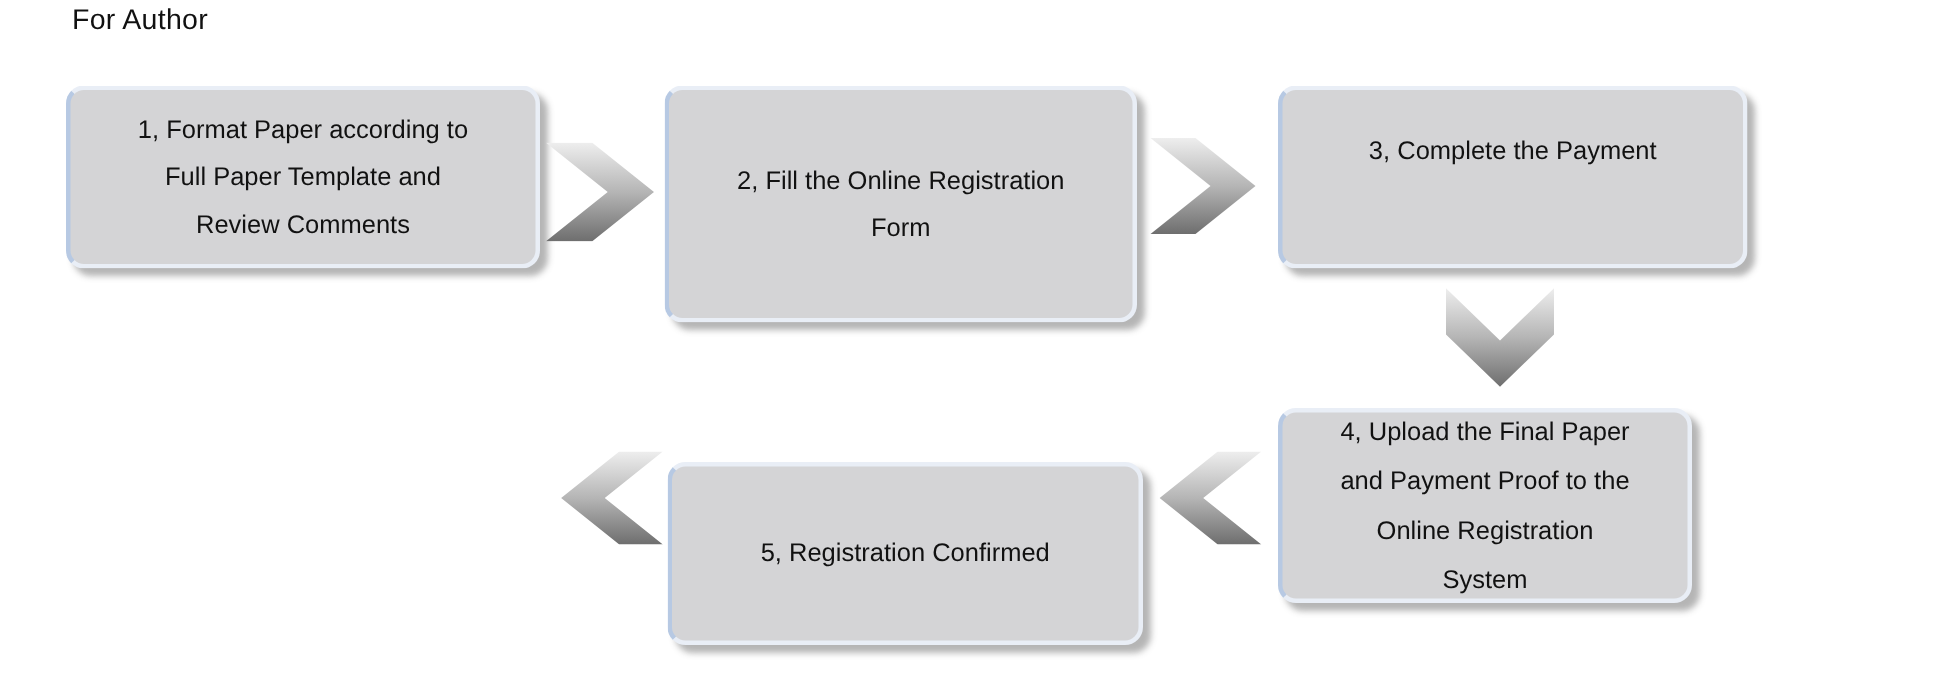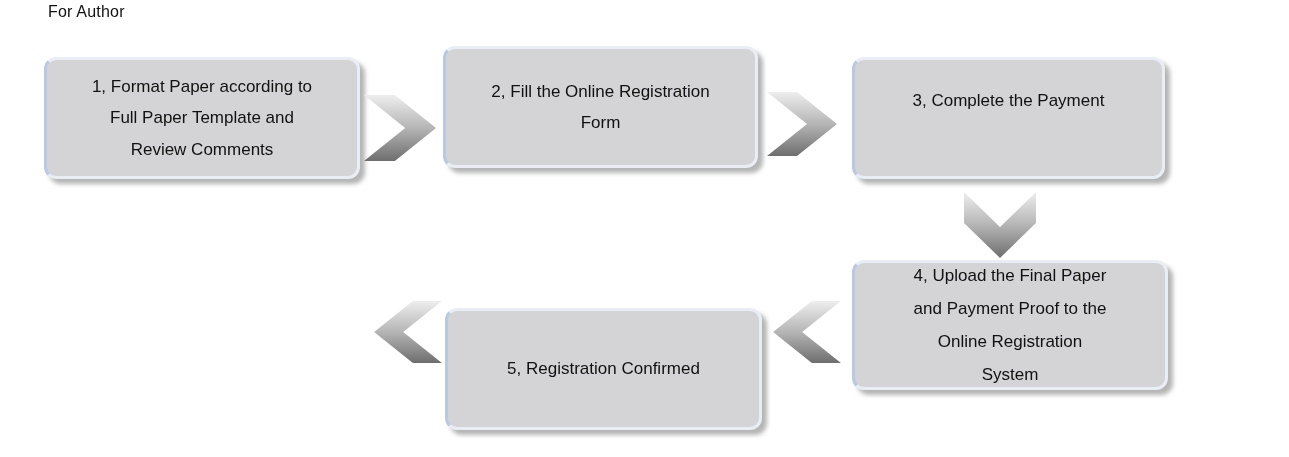--- a/index.html
+++ b/index.html
@@ -12,21 +12,21 @@
     position: relative;
     width: 1289px;
     height: 457px;
     background: #ffffff;
     overflow: hidden;
   }
   .title {
     position: absolute;
     left: 48px;
     top: 3px;
-    font-size: 16px;
+    font-size: 19px;
     color: var(--text, #111111);
     letter-spacing: 0.2px;
   }
   .step {
     position: absolute;
     box-sizing: border-box;
     background: var(--box-fill, #d4d4d6);
     border: 3px solid var(--box-border, #e9eef6);
     border-left-color: var(--box-border-accent, #b7c9e3);
     border-radius: 12px;
@@ -39,26 +39,26 @@
     white-space: pre-line;
     text-align: center;
     font-size: 17px;
     line-height: 1.85;
     color: var(--text, #111111);
     padding: 0 6px;
   }
   
   #s1 { left: 44px;  top: 57px;  width: 316px; height: 122px; }
   
-  #s2 { left: 443px; top: 46px;  width: 315px; height: 122px; }
+  #s2 { left: 443px; top: 57px;  width: 315px; height: 158px; }
   
   #s3 { left: 852px; top: 57px;  width: 313px; height: 122px; }
   #s3 .step-label { margin-bottom: 34px; }
   
-  #s4 { left: 852px; top: 260px; width: 316px; height: 130px; }
+  #s4 { left: 852px; top: 272px; width: 276px; height: 130px; }
   #s4 .step-label { line-height: 1.95; }
   
   #s5 { left: 445px; top: 268px; width: 317px; height: 122px; margin-top: 40px; }
   
   #s6 { left: 48px;  top: 268px; width: 319px; height: 122px; }
 
   .arrow { position: absolute; display: block; }
   #a12 { left: 364px; top: 95px;  width: 72px; height: 66px; }
   #a23 { left: 766px; top: 92px;  width: 72px; height: 64px; }
   #a34 { left: 964px; top: 192px; width: 72px; height: 66px; }

